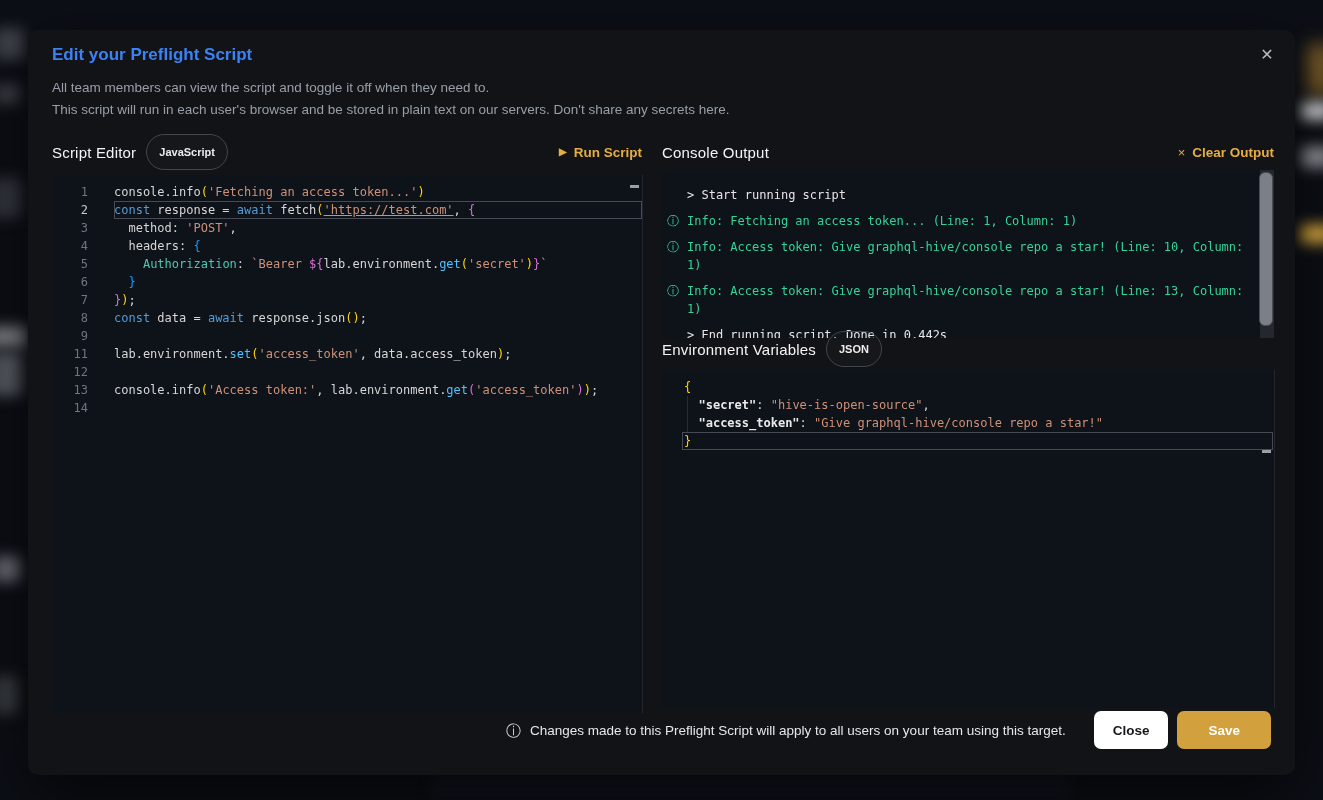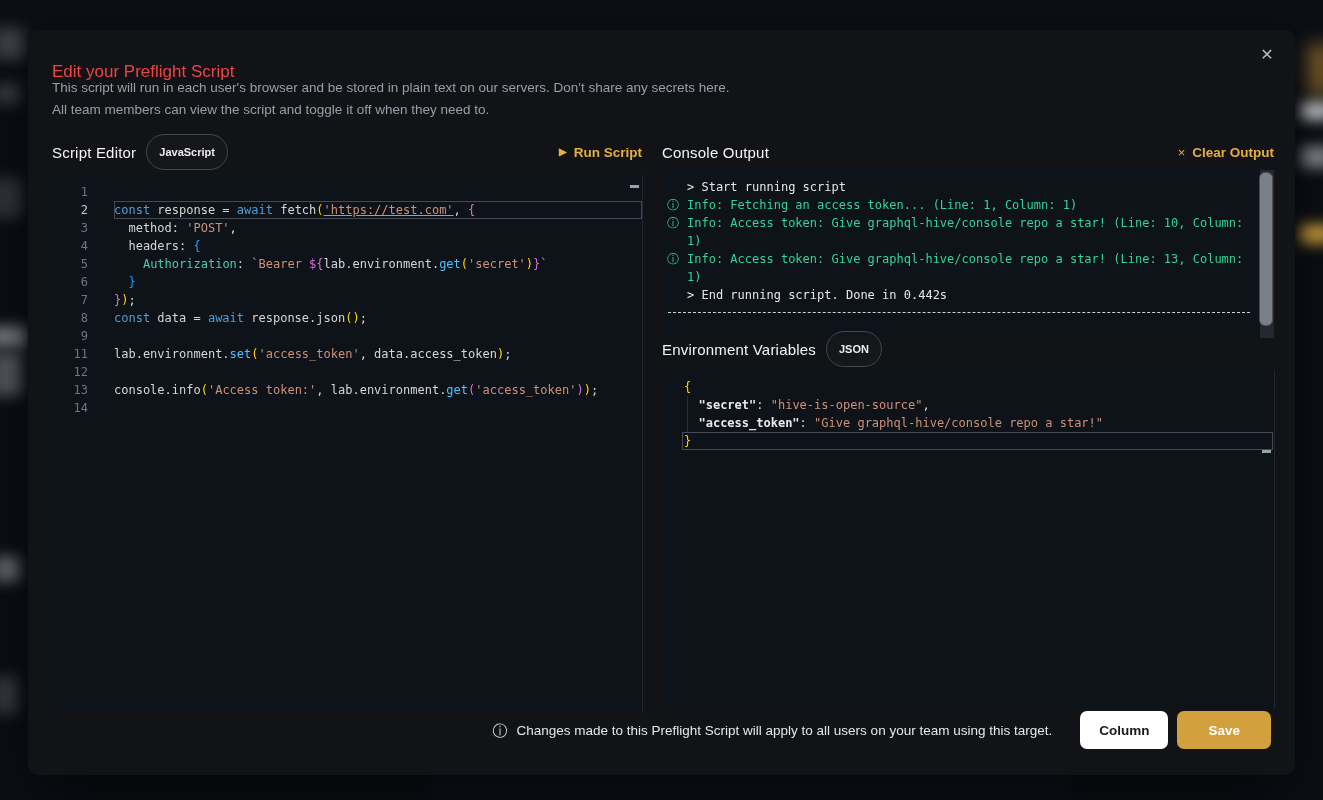--- a/index.html
+++ b/index.html
@@ -5,21 +5,21 @@
   html,body{margin:0;padding:0;background:#07090e;}
   .stage{position:relative;width:1323px;height:800px;overflow:hidden;background:#0c0f16;
          font-family:"Liberation Sans",sans-serif;}
   
   .blob{position:absolute;filter:blur(7px);border-radius:4px;z-index:0;}
   
   .modal{position:absolute;left:28px;top:30px;width:1267px;height:745px;background:#121317;
          border-radius:10px;box-shadow:0 24px 70px rgba(0,0,0,.65);z-index:2;}
   .modal-close{position:absolute;top:12px;right:16px;width:24px;height:24px;display:flex;
         align-items:center;justify-content:center;color:#b6bac1;font-size:16px;cursor:pointer;}
-  .m-title{position:absolute;left:24px;top:32px;font-size:17px;font-weight:400;color:#ef4444;}
+  .m-title{position:absolute;left:24px;top:15px;font-size:17px;font-weight:700;color:#3b82f6;}
   .m-desc{position:absolute;left:24px;top:47px;font-size:13.5px;line-height:22px;color:#989fa9;}
   .hdr-row{position:absolute;display:flex;align-items:center;gap:10px;height:24px;}
   .hdr-row.left{left:24px;top:110px;width:590px;}
   .hdr-row.console{left:634px;top:110px;width:612px;}
   .hdr-row.env{left:634px;top:307px;width:612px;}
   .sec-title{font-size:15px;font-weight:400;color:#f4f4f5;letter-spacing:.2px;}
   .pill{border:1px solid #42464f;border-radius:999px;padding:11px 12px;font-size:11px;
         font-weight:700;color:#ececee;background:rgba(255,255,255,0.02);}
   .accent-btn{margin-left:auto;display:flex;align-items:center;gap:7px;color:#e5ae41;
         font-size:13.5px;font-weight:700;cursor:pointer;}
@@ -44,21 +44,21 @@
         border:1px solid #454a54;pointer-events:none;}
   .tk-kw{color:#569cd6;} .tk-fg{color:#d6d6d6;} .tk-str{color:#ce9178;}
   .tk-stru{color:#ce9178;text-decoration:underline;} .tk-b1{color:#ffd700;}
   .tk-b2{color:#da70d6;} .tk-b3{color:#179fff;} .tk-prop{color:#4ec9b0;}
   .tk-meth{color:#4fc1ff;} .tk-key{color:#eaeaea;font-weight:700;}
   .ruler-dash{position:absolute;width:9px;height:3px;background:#9aa0a8;right:3px;}
   .indent-guide{position:absolute;left:25px;top:26px;width:1px;height:36px;background:#272c35;}
   
   .c-entry{position:relative;padding-left:25px;padding-right:12px;
         font:12px/18px "DejaVu Sans Mono",monospace;color:#e6e6e9;white-space:pre-wrap;
-        word-break:normal;overflow-wrap:break-word;}
+        word-break:normal;overflow-wrap:break-word;margin-top:8px;}
   .c-entry.info{color:#34d399;}
   .c-entry .ci{position:absolute;left:5px;top:0;}
   .c-sep{margin:8px 24px 0 6px;border-top:1px dashed #cfd3d8;height:1px;}
   .c-track{position:absolute;right:0;top:0;width:14px;height:100%;background:#24272d;}
   .c-thumb{position:absolute;right:1px;top:2px;width:12px;height:152px;border-radius:6px;
         background:#7b8088;border:1px solid #4a4e55;cursor:pointer;}
   
   .footer{position:absolute;left:24px;right:24px;top:681px;height:38px;display:flex;
         align-items:center;justify-content:flex-end;}
   .note{display:flex;align-items:center;gap:9px;color:#e6e7ea;font-size:13.5px;margin-right:28px;}
@@ -84,36 +84,36 @@
   <div class="blob" style="right:-8px;top:102px;width:30px;height:18px;background:#d8d9dc;"></div>
   <div class="blob" style="right:-8px;top:146px;width:30px;height:22px;background:#8e9298;"></div>
   <div class="blob" style="right:-9px;top:224px;width:32px;height:20px;background:#d8a93f;"></div>
   <div class="blob" style="left:430px;top:773px;width:640px;height:27px;background:#11141e;filter:blur(5px);border-radius:0;"></div>
 
   <div class="modal">
     <div class="modal-close">✕</div>
 
     <div class="m-title">Edit your Preflight Script</div>
     <div class="m-desc">
+      <div>All team members can view the script and toggle it off when they need to.</div>
       <div>This script will run in each user's browser and be stored in plain text on our servers. Don't share any secrets here.</div>
-      <div>All team members can view the script and toggle it off when they need to.</div>
     </div>
 
     <div class="hdr-row left">
       <span class="sec-title">Script Editor</span>
       <span class="pill">JavaScript</span>
       <span class="accent-btn">
         <span class="gl">▶</span>
         <span>Run Script</span>
       </span>
     </div>
 
     <div class="panel script-panel pad" id="script-lines">
       <div class="ruler-dash" style="top:10px;"></div>
-    <div class="line"><span class="gutter">1</span></div>
+    <div class="line"><span class="gutter">1</span><span class="code"><span class="tk-fg">console.info</span><span class="tk-b1">(</span><span class="tk-str">'Fetching an access token...'</span><span class="tk-b1">)</span></span></div>
         <div class="line current"><span class="gutter">2</span><span class="code"><span class="tk-kw">const</span><span class="tk-fg"> response = </span><span class="tk-kw">await</span><span class="tk-fg"> fetch</span><span class="tk-b1">(</span><span class="tk-stru">'https://test.com'</span><span class="tk-fg">, </span><span class="tk-b2">{</span></span></div>
         <div class="line"><span class="gutter">3</span><span class="code"><span class="tk-fg">  method: </span><span class="tk-str">'POST'</span><span class="tk-fg">,</span></span></div>
         <div class="line"><span class="gutter">4</span><span class="code"><span class="tk-fg">  headers: </span><span class="tk-b3">{</span></span></div>
         <div class="line"><span class="gutter">5</span><span class="code"><span class="tk-fg">    </span><span class="tk-prop">Authorization</span><span class="tk-fg">: </span><span class="tk-str">`Bearer </span><span class="tk-b2">${</span><span class="tk-fg">lab.environment.</span><span class="tk-meth">get</span><span class="tk-b1">(</span><span class="tk-str">'secret'</span><span class="tk-b1">)</span><span class="tk-b2">}</span><span class="tk-str">`</span></span></div>
         <div class="line"><span class="gutter">6</span><span class="code"><span class="tk-fg">  </span><span class="tk-b3">}</span></span></div>
         <div class="line"><span class="gutter">7</span><span class="code"><span class="tk-b2">}</span><span class="tk-b1">)</span><span class="tk-fg">;</span></span></div>
         <div class="line"><span class="gutter">8</span><span class="code"><span class="tk-kw">const</span><span class="tk-fg"> data = </span><span class="tk-kw">await</span><span class="tk-fg"> response.json</span><span class="tk-b1">()</span><span class="tk-fg">;</span></span></div>
         <div class="line"><span class="gutter">9</span><span class="code"></span></div>
         <div class="line"><span class="gutter">11</span><span class="code"><span class="tk-fg">lab.environment.</span><span class="tk-meth">set</span><span class="tk-b1">(</span><span class="tk-str">'access_token'</span><span class="tk-fg">, data.access_token</span><span class="tk-b1">)</span><span class="tk-fg">;</span></span></div>
         <div class="line"><span class="gutter">12</span><span class="code"></span></div>
@@ -152,17 +152,17 @@
         <div class="line"><span class="code"><span class="tk-fg">  </span><span class="tk-key">"secret"</span><span class="tk-fg">: </span><span class="tk-str">"hive-is-open-source"</span><span class="tk-fg">,</span></span></div>
         <div class="line"><span class="code"><span class="tk-fg">  </span><span class="tk-key">"access_token"</span><span class="tk-fg">: </span><span class="tk-str">"Give graphql-hive/console repo a star!"</span></span></div>
         <div class="line current"><span class="code"><span class="tk-b1">}</span></span></div>
       </div>
 
     <div class="footer">
       <span class="note">
         <span class="ic">ⓘ</span>
         <span>Changes made to this Preflight Script will apply to all users on your team using this target.</span>
       </span>
-      <button class="btn btn-close">Column</button>
+      <button class="btn btn-close">Close</button>
       <button class="btn btn-save">Save</button>
     </div>
   </div>
 </div>
 
 </body></html>

